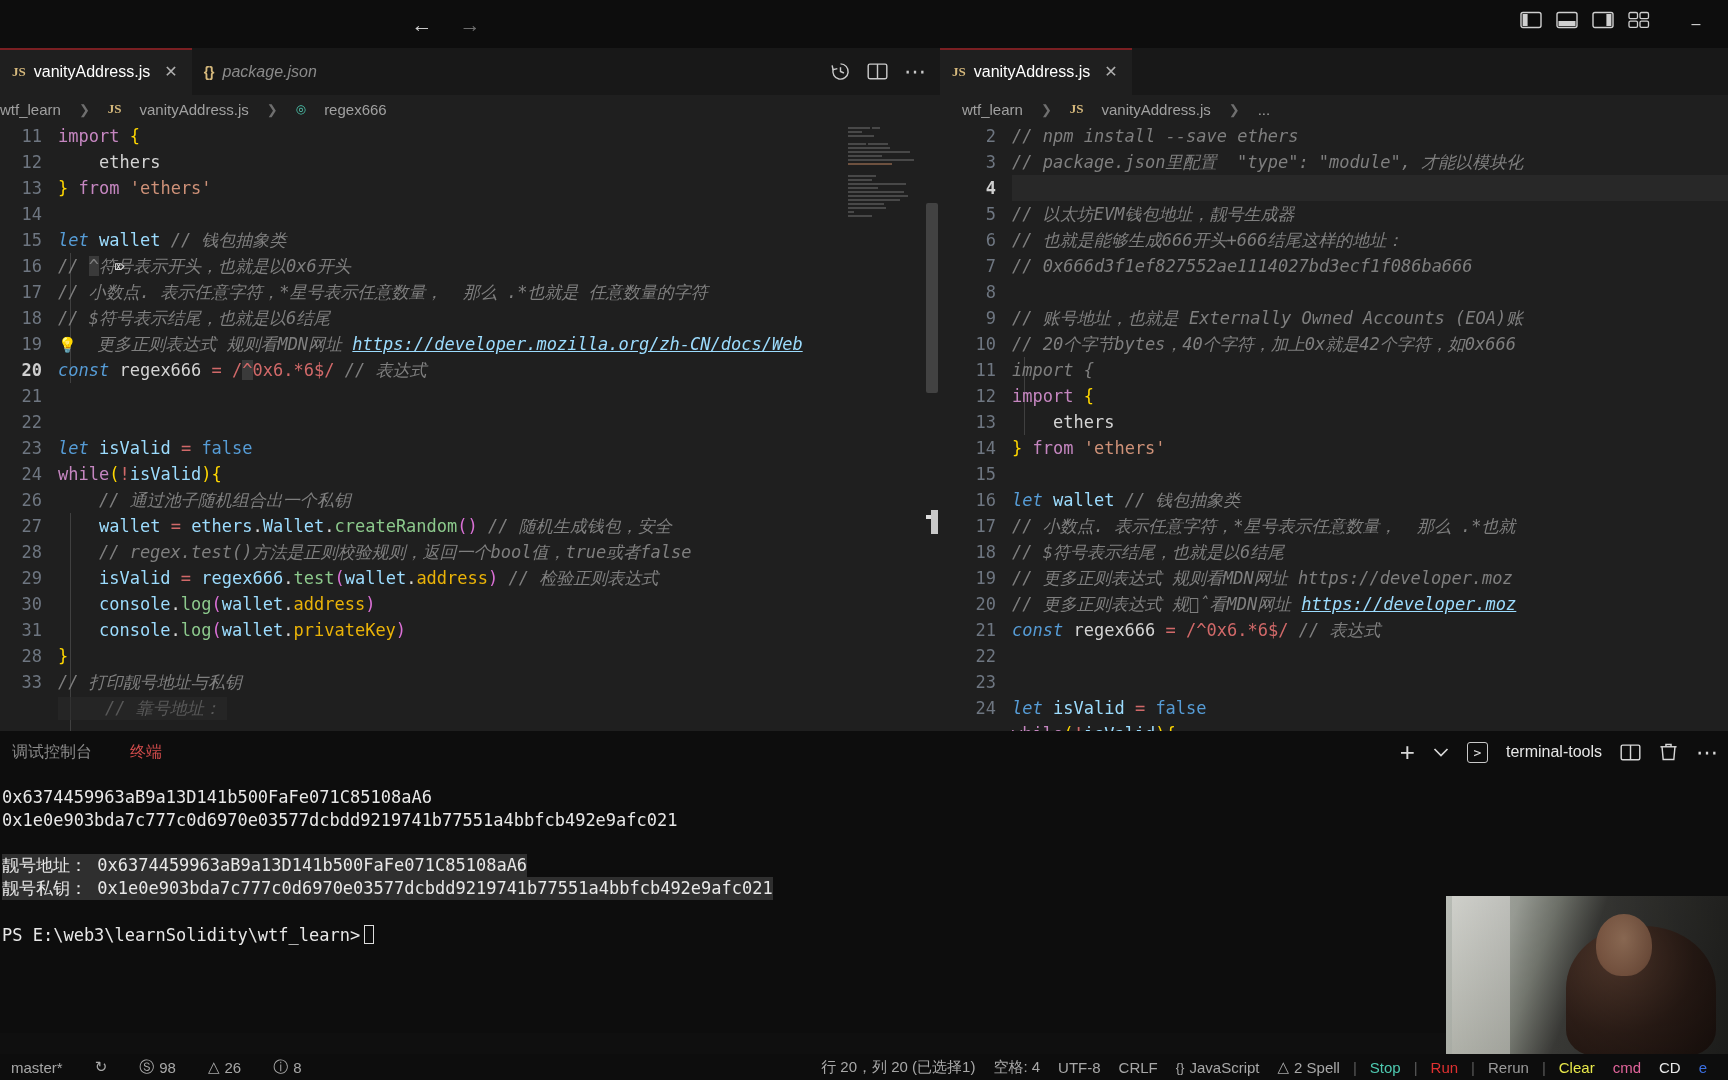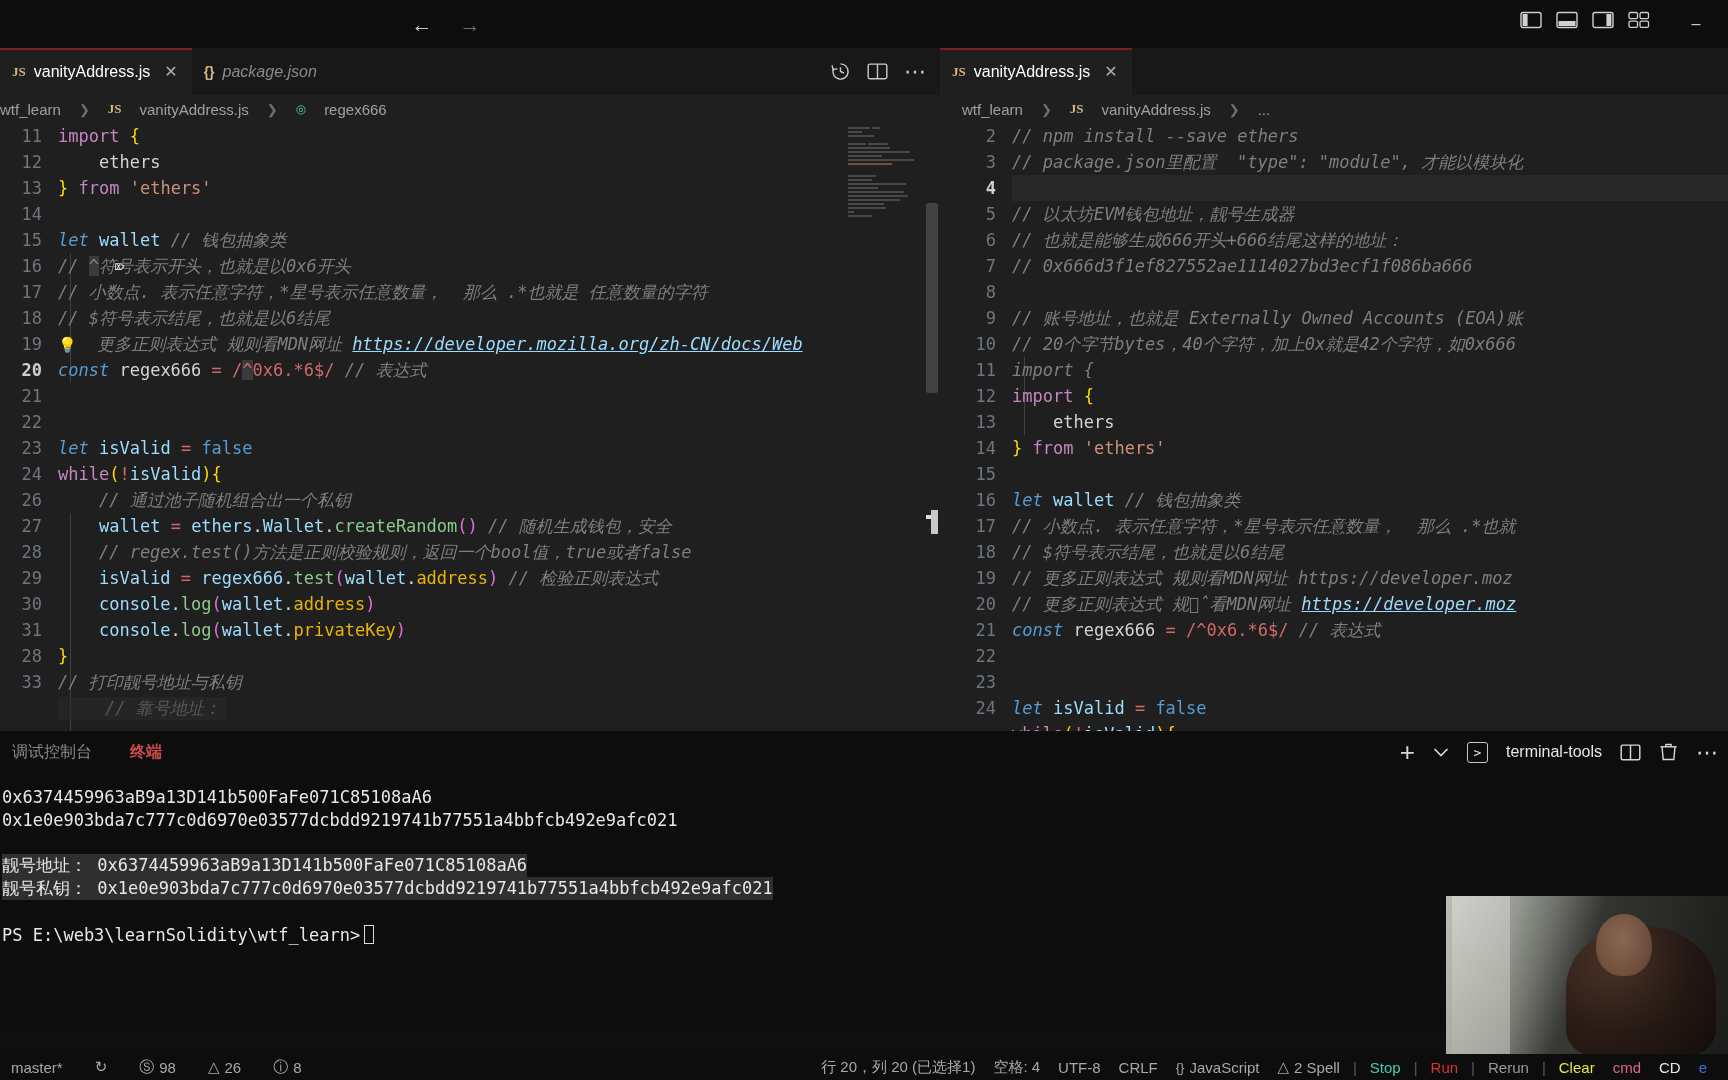--- a/index.html
+++ b/index.html
@@ -128,21 +128,21 @@
   }
 
   
   .bulb { color: #ffd700; font-size: 15px; }
 
   
   .panel { position: absolute; left: 0; top: 731px; width: 1728px; height: 302px; background: #0d0d0d; }
   .panel-head { position: relative; height: 42px; display: flex; align-items: center; }
   .panel-tabs { display: flex; align-items: center; gap: 34px; padding-left: 10px; }
   .ptab { font-size: 16px; color: #8a8a8a; padding: 4px 2px; }
-  .ptab.active { color: #cf4b4b; font-weight: bold; }
+  .ptab.active { color: #cf4b4b; }
   .panel-actions {
     position: absolute; right: 10px; top: 0; height: 42px;
     display: flex; align-items: center; gap: 18px; color: #d8d8d8; font-size: 15px;
   }
   .panel-actions .pa { display: flex; align-items: center; }
   .term-name { font-size: 16px; color: #e6e6e6; }
   .term-chip {
     width: 21px; height: 21px; border: 1.5px solid #c8c8c8; border-radius: 3px;
     display: flex; align-items: center; justify-content: center;
     font-size: 13px; color: #e0e0e0; font-family: "DejaVu Sans Mono", monospace;

